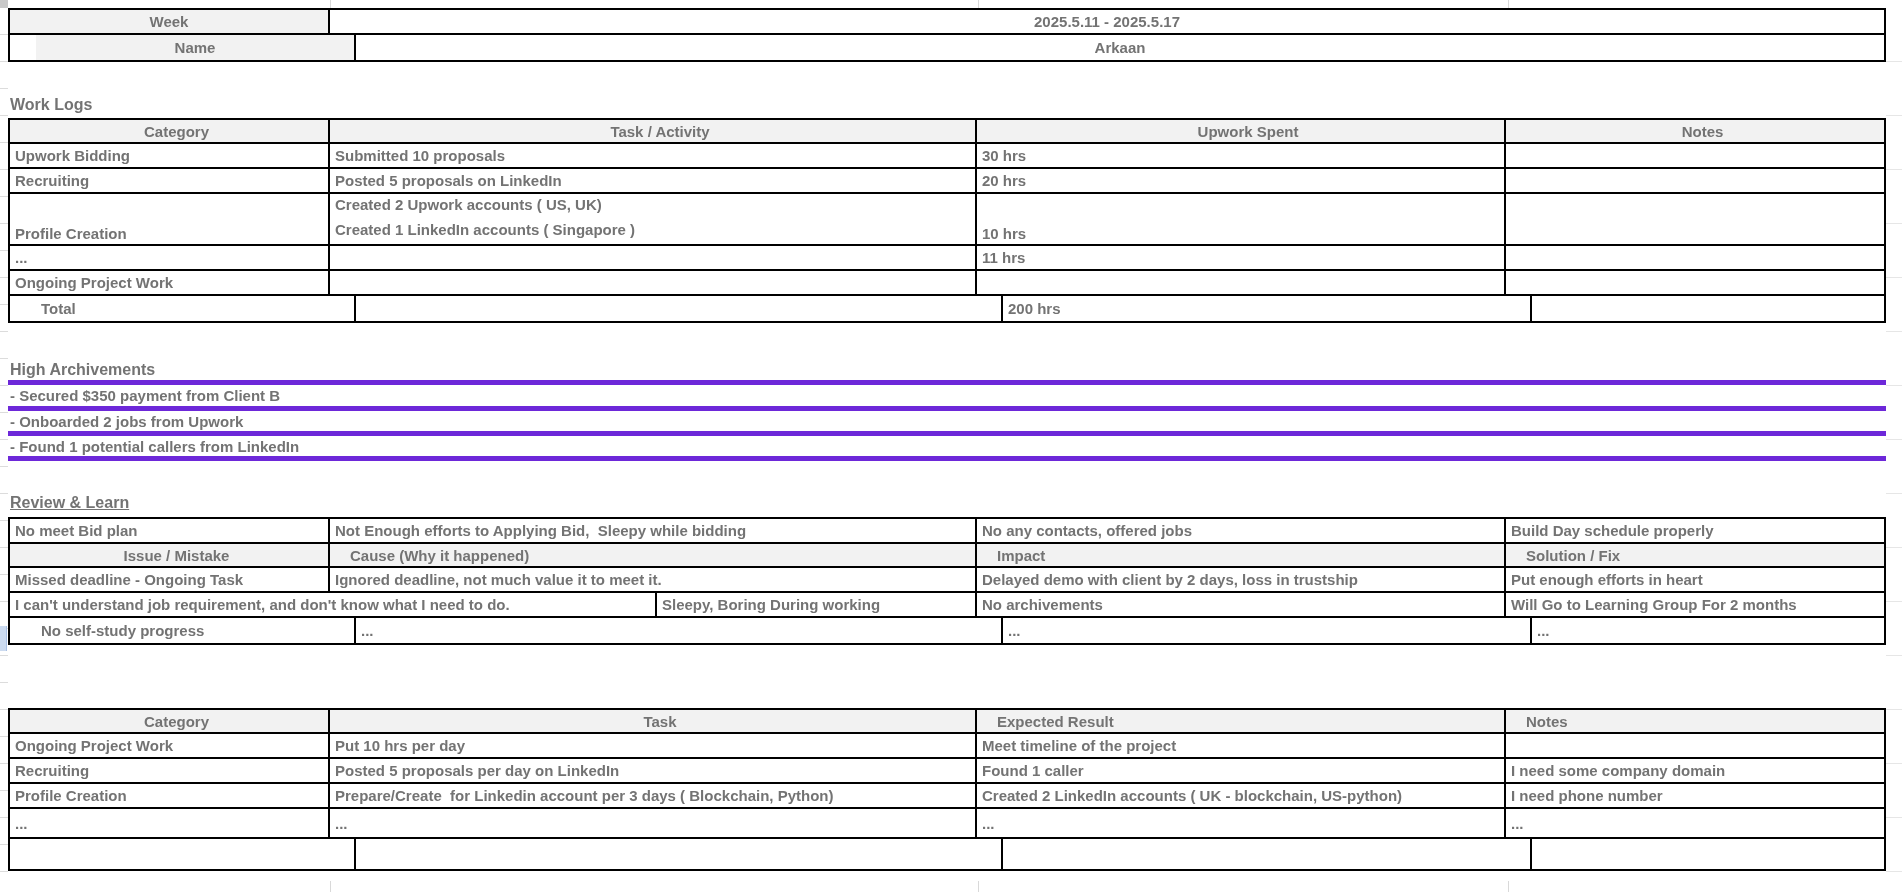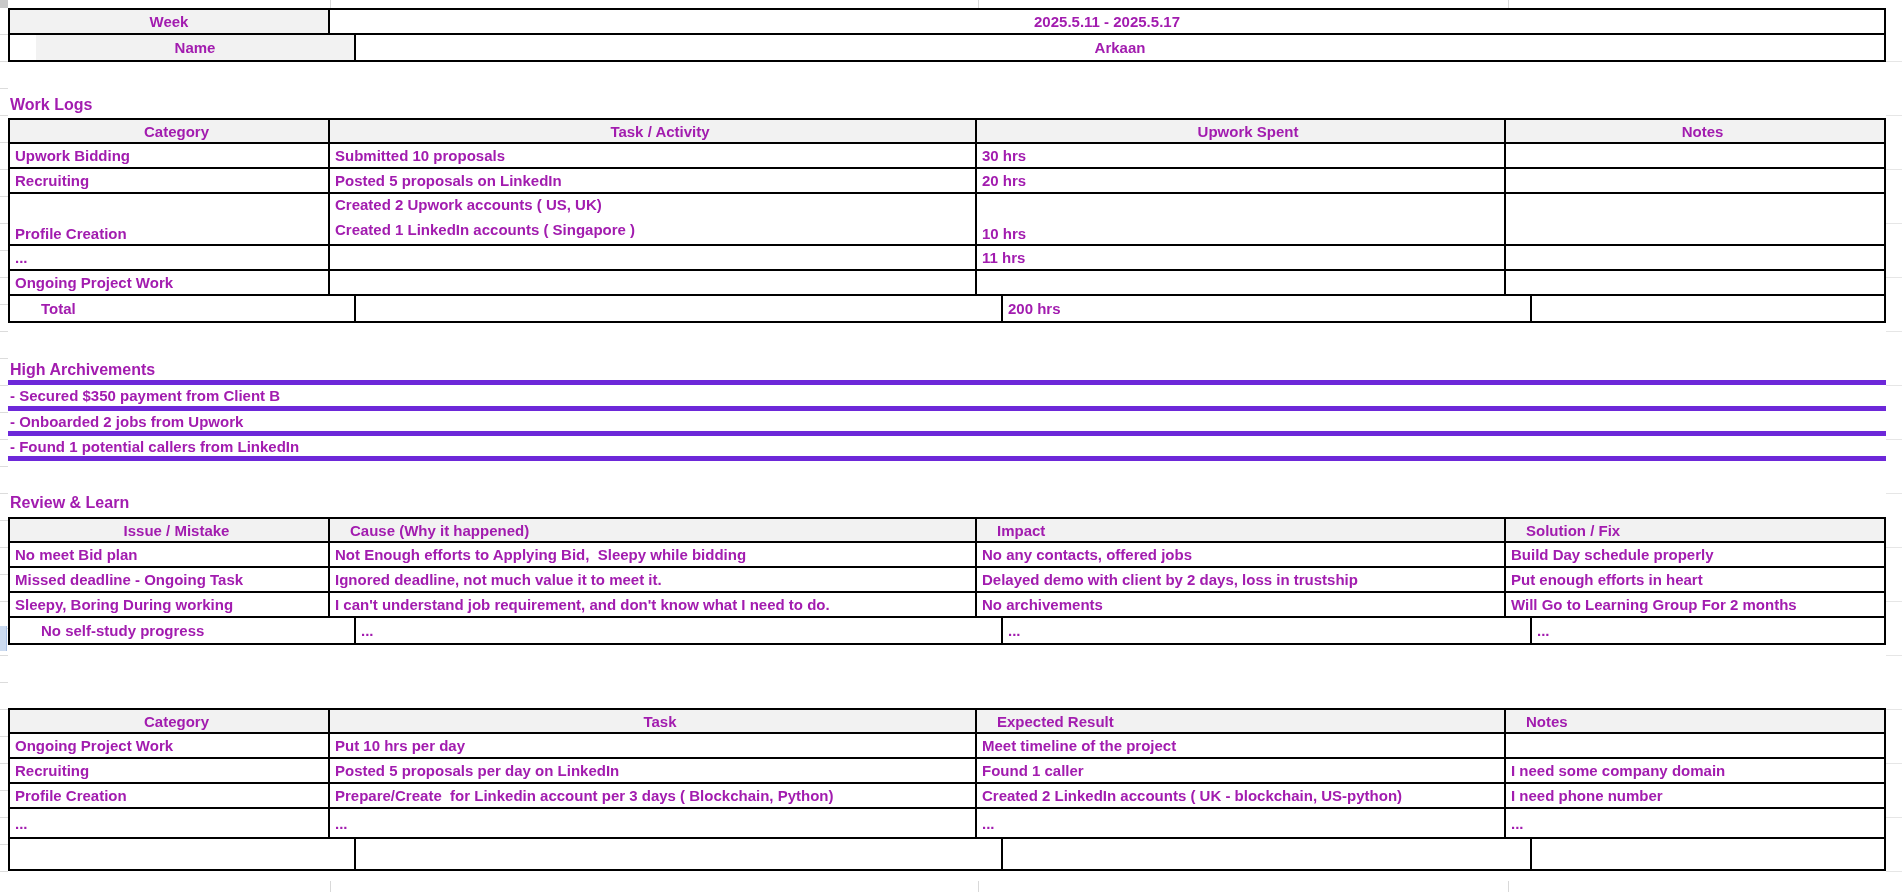--- a/index.html
+++ b/index.html
@@ -1,19 +1,19 @@
 <!DOCTYPE html>
 <html><head>
 <meta charset="utf-8">
 <style>
   * { margin:0; padding:0; box-sizing:border-box; }
   html,body { background:#ffffff; }
   .sheet {
     position:relative; width:1902px; height:892px; background:#fff;
-    font-family:"Liberation Sans", sans-serif; font-weight:bold; color:#a21caf;
+    font-family:"Liberation Sans", sans-serif; font-weight:bold; color:#737373;
     overflow:hidden;
   }
   
   .corner { position:absolute; left:0; top:0; width:8px; height:8px; background:#c9c9c9; }
   .gutter {
     position:absolute; left:0; top:8px; width:8px; height:884px;
     background:repeating-linear-gradient(to bottom, transparent 0 26px, #dcdcdc 26px 27px);
   }
   .right-band {
     position:absolute; left:1886px; top:8px; width:16px; height:884px;
@@ -127,44 +127,44 @@
     </div>
   </div>
 
   <div class="rules" style="top:360px;">
     <div class="rule-row" style="height:25px; font-size:16px;">High Archivements</div>
     <div class="rule-row" style="height:26px;">- Secured $350 payment from Client B</div>
     <div class="rule-row" style="height:25px;">- Onboarded 2 jobs from Upwork</div>
     <div class="rule-row" style="height:25px;">- Found 1 potential callers from LinkedIn</div>
   </div>
 
-  <div class="section-title" style="top:489px;">Review &amp; Learn</div>
+  <div class="section-title" style="top:489px;text-decoration:underline;">Review &amp; Learn</div>
 
   <div class="tbl" style="top:517px;">
+    <div class="tr h25">
+      <div class="td c1">No meet Bid plan</div>
+      <div class="td c2">Not Enough efforts to Applying Bid,  Sleepy while bidding</div>
+      <div class="td c3">No any contacts, offered jobs</div>
+      <div class="td c4">Build Day schedule properly</div>
+    </div>
     <div class="tr h24">
       <div class="td c1 hdr center">Issue / Mistake</div>
       <div class="td c2 hdr">Cause (Why it happened)</div>
       <div class="td c3 hdr">Impact</div>
       <div class="td c4 hdr">Solution / Fix</div>
     </div>
     <div class="tr h25">
-      <div class="td c1">No meet Bid plan</div>
-      <div class="td c2">Not Enough efforts to Applying Bid,  Sleepy while bidding</div>
-      <div class="td c3">No any contacts, offered jobs</div>
-      <div class="td c4">Build Day schedule properly</div>
-    </div>
-    <div class="tr h25">
       <div class="td c1">Missed deadline - Ongoing Task</div>
       <div class="td c2">Ignored deadline, not much value it to meet it.</div>
       <div class="td c3">Delayed demo with client by 2 days, loss in trustship</div>
       <div class="td c4">Put enough efforts in heart</div>
     </div>
     <div class="tr h25">
+      <div class="td c2">I can't understand job requirement, and don't know what I need to do.</div>
       <div class="td c1">Sleepy, Boring During working</div>
-      <div class="td c2">I can't understand job requirement, and don't know what I need to do.</div>
       <div class="td c3">No archivements</div>
       <div class="td c4">Will Go to Learning Group For 2 months</div>
     </div>
     <div class="tr h25">
       <div class="td c1">No self-study progress</div>
       <div class="td c2">...</div>
       <div class="td c3">...</div>
       <div class="td c4">...</div>
     </div>
   </div>

